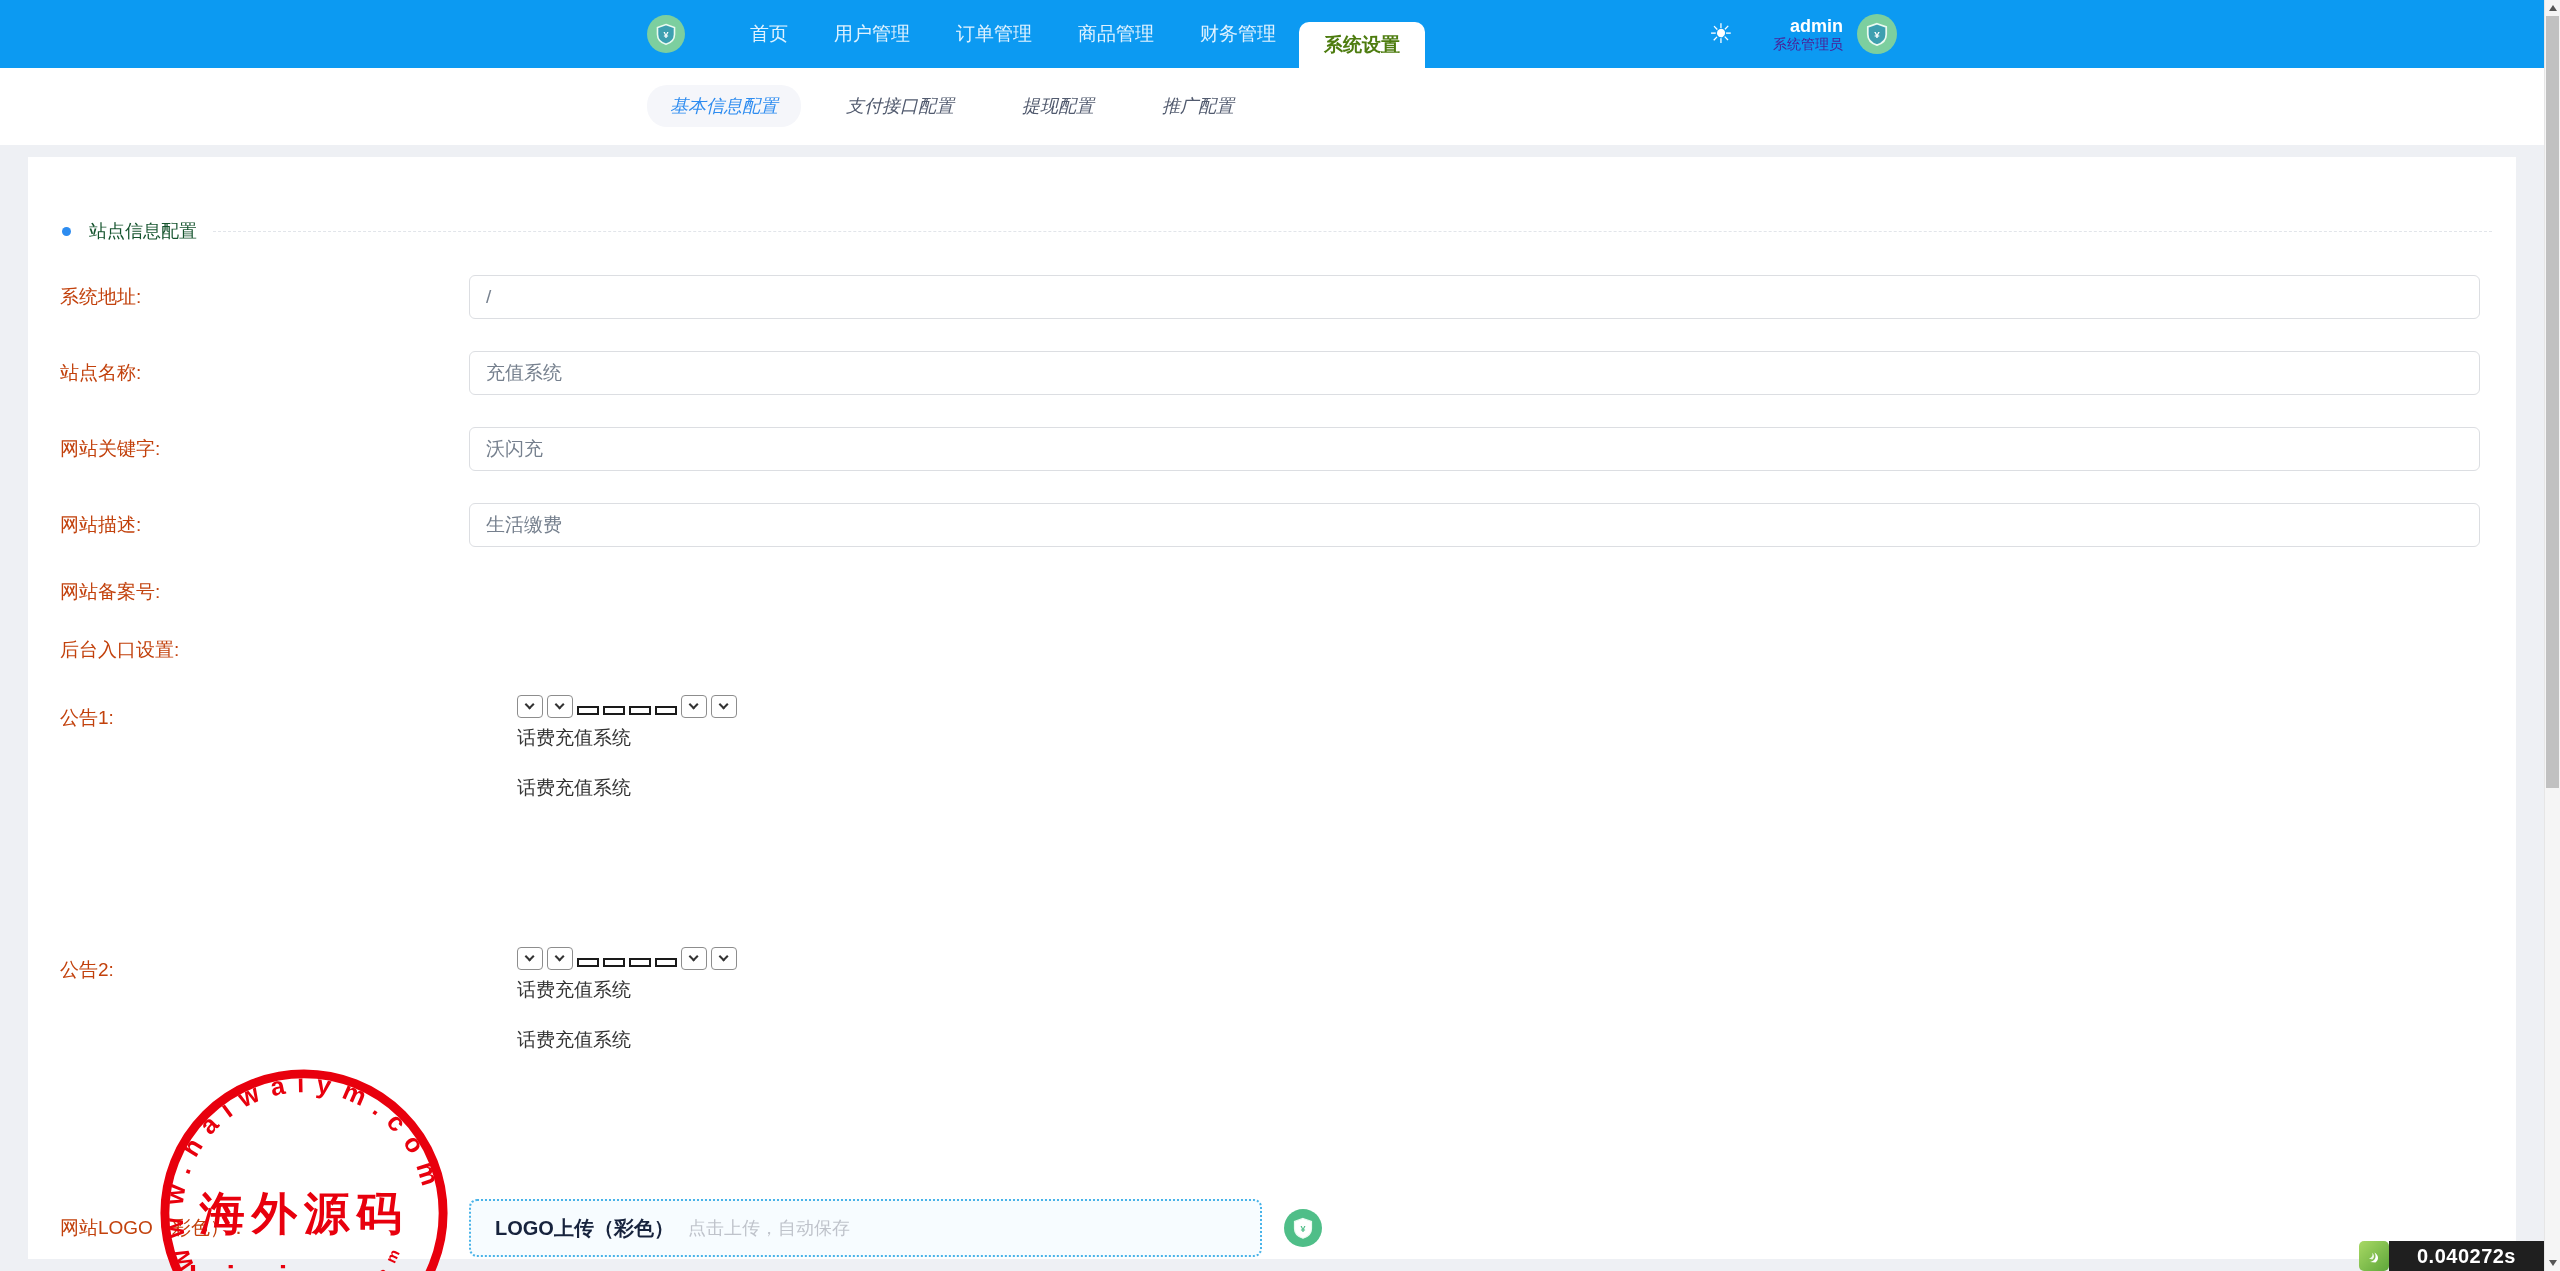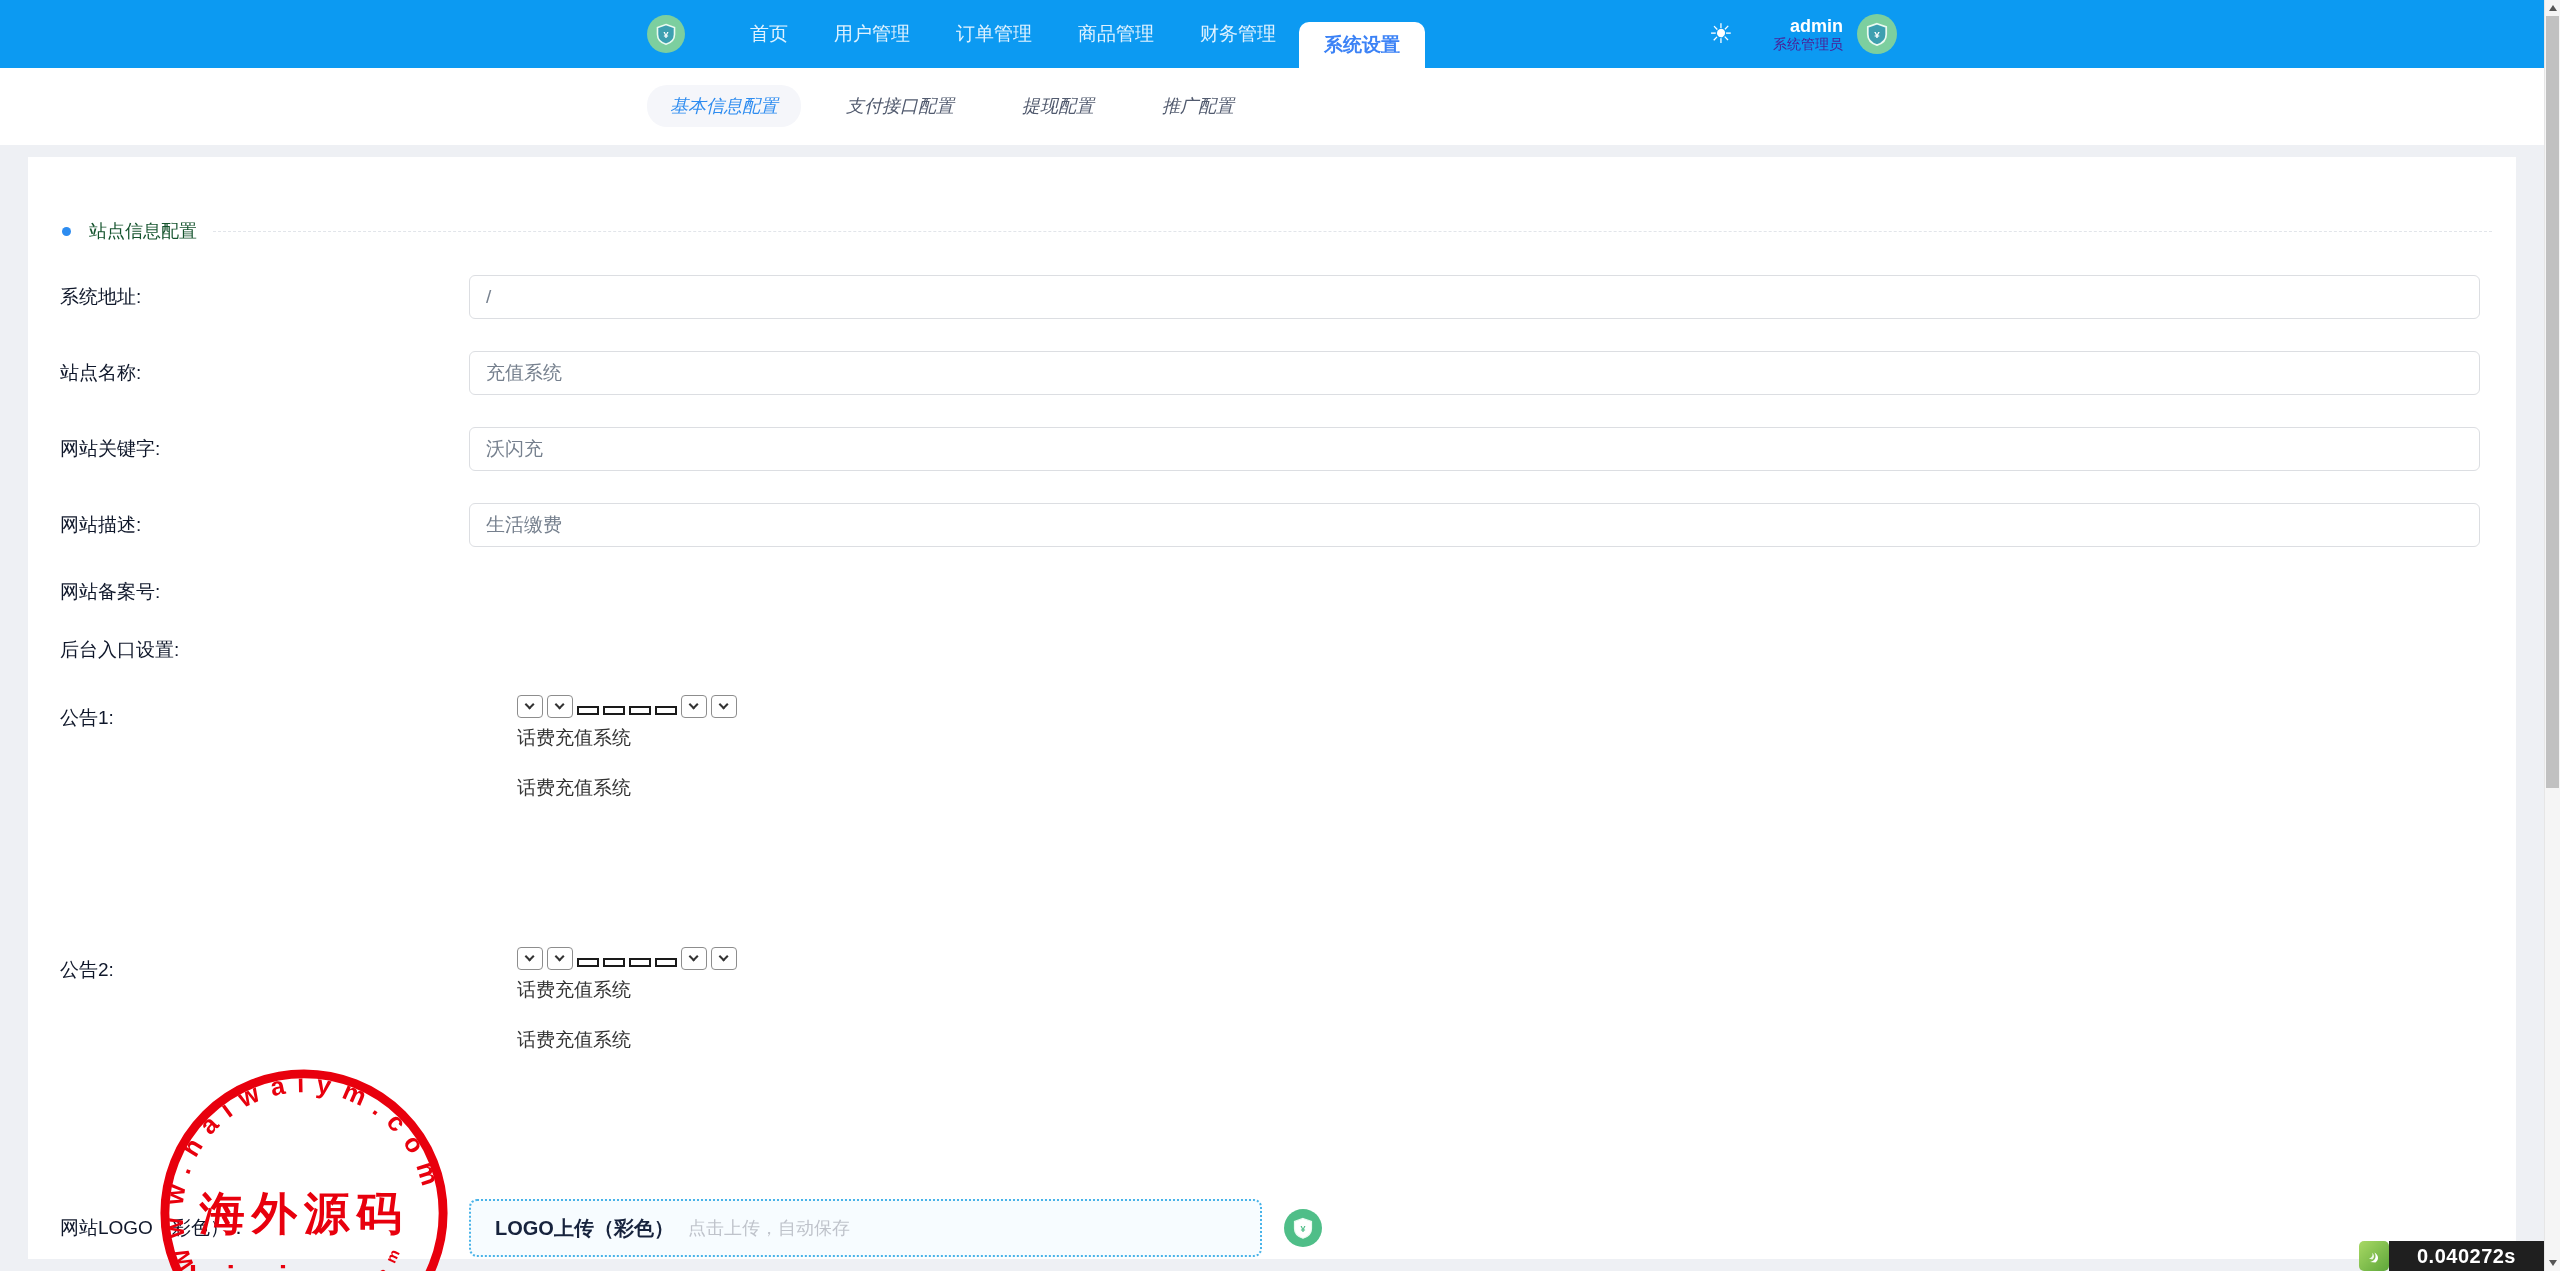--- a/index.html
+++ b/index.html
@@ -11,21 +11,21 @@
   .viewport { width:2544px; height:1271px; position:relative; }
 
   
   .navbar { height:68px; background:#0c9af2; }
   .nav-inner { width:1250px; height:100%; margin:0 auto; display:flex; align-items:center; }
   .brand-logo { width:38px; height:38px; border-radius:50%; background:#7ccf9f;
     display:flex; align-items:center; justify-content:center; margin-right:42px; flex:0 0 auto; }
   .nav-menu { display:flex; align-items:stretch; height:100%; }
   .nav-item { display:flex; align-items:center; padding:0 23px; color:#dff2ff;
     font-size:19px; cursor:pointer; }
-  .nav-item.active { background:#fff; color:#3b82f6; font-weight:bold;
+  .nav-item.active { background:#fff; color:#4d7c0f; font-weight:bold;
     border-radius:10px 10px 0 0; align-self:flex-end; height:46px; padding:0 25px; }
   .nav-spacer { flex:1; }
   .theme-toggle { color:#fff; font-size:27px; line-height:1; margin-right:40px; cursor:pointer; }
   .user-meta { text-align:right; color:#fff; margin-right:14px; line-height:1.15; }
   .user-name { font-size:18px; font-weight:bold; }
   .user-role { font-size:14px; color:#4c1d95; }
   .avatar { width:40px; height:40px; border-radius:50%; background:#7ccf9f;
     display:flex; align-items:center; justify-content:center; cursor:pointer; }
 
   
@@ -37,21 +37,21 @@
   
   .page { padding:12px 28px 0 28px; }
   .card { background:#fff; min-height:1102px; padding-top:62px; position:relative; }
 
   .section-head { display:flex; align-items:center; margin:0 24px 0 34px; }
   .section-dot { width:9px; height:9px; border-radius:50%; background:#2d8cf0; flex:0 0 auto; }
   .section-title { font-size:18px; color:#14532d; margin:0 16px 0 18px; white-space:nowrap; }
   .section-rule { flex:1; border-top:1px dashed #e2e5ea; }
 
   .row { display:flex; align-items:center; margin-top:32px; }
-  .row-label { width:441px; padding-left:32px; font-size:19px; color:#0f172a; flex:0 0 auto; }
+  .row-label { width:441px; padding-left:32px; font-size:19px; color:#c2410c; flex:0 0 auto; }
   .row-control { flex:1; margin-right:36px; }
   .text-input { width:100%; height:44px; border:1px solid #dcdee2; border-radius:6px;
     padding:0 16px; font-size:19px; color:#76808e; background:#fff; outline:none;
     font-family:"Liberation Sans","DejaVu Sans",sans-serif; }
 
   
   .row.editor-row { align-items:flex-start;gap:48px; }
   .row.editor-row .row-label { padding-top:10px; }
   .editor-block { height:220px; }
   .editor-toolbar { display:flex; align-items:flex-end; gap:4px; }

